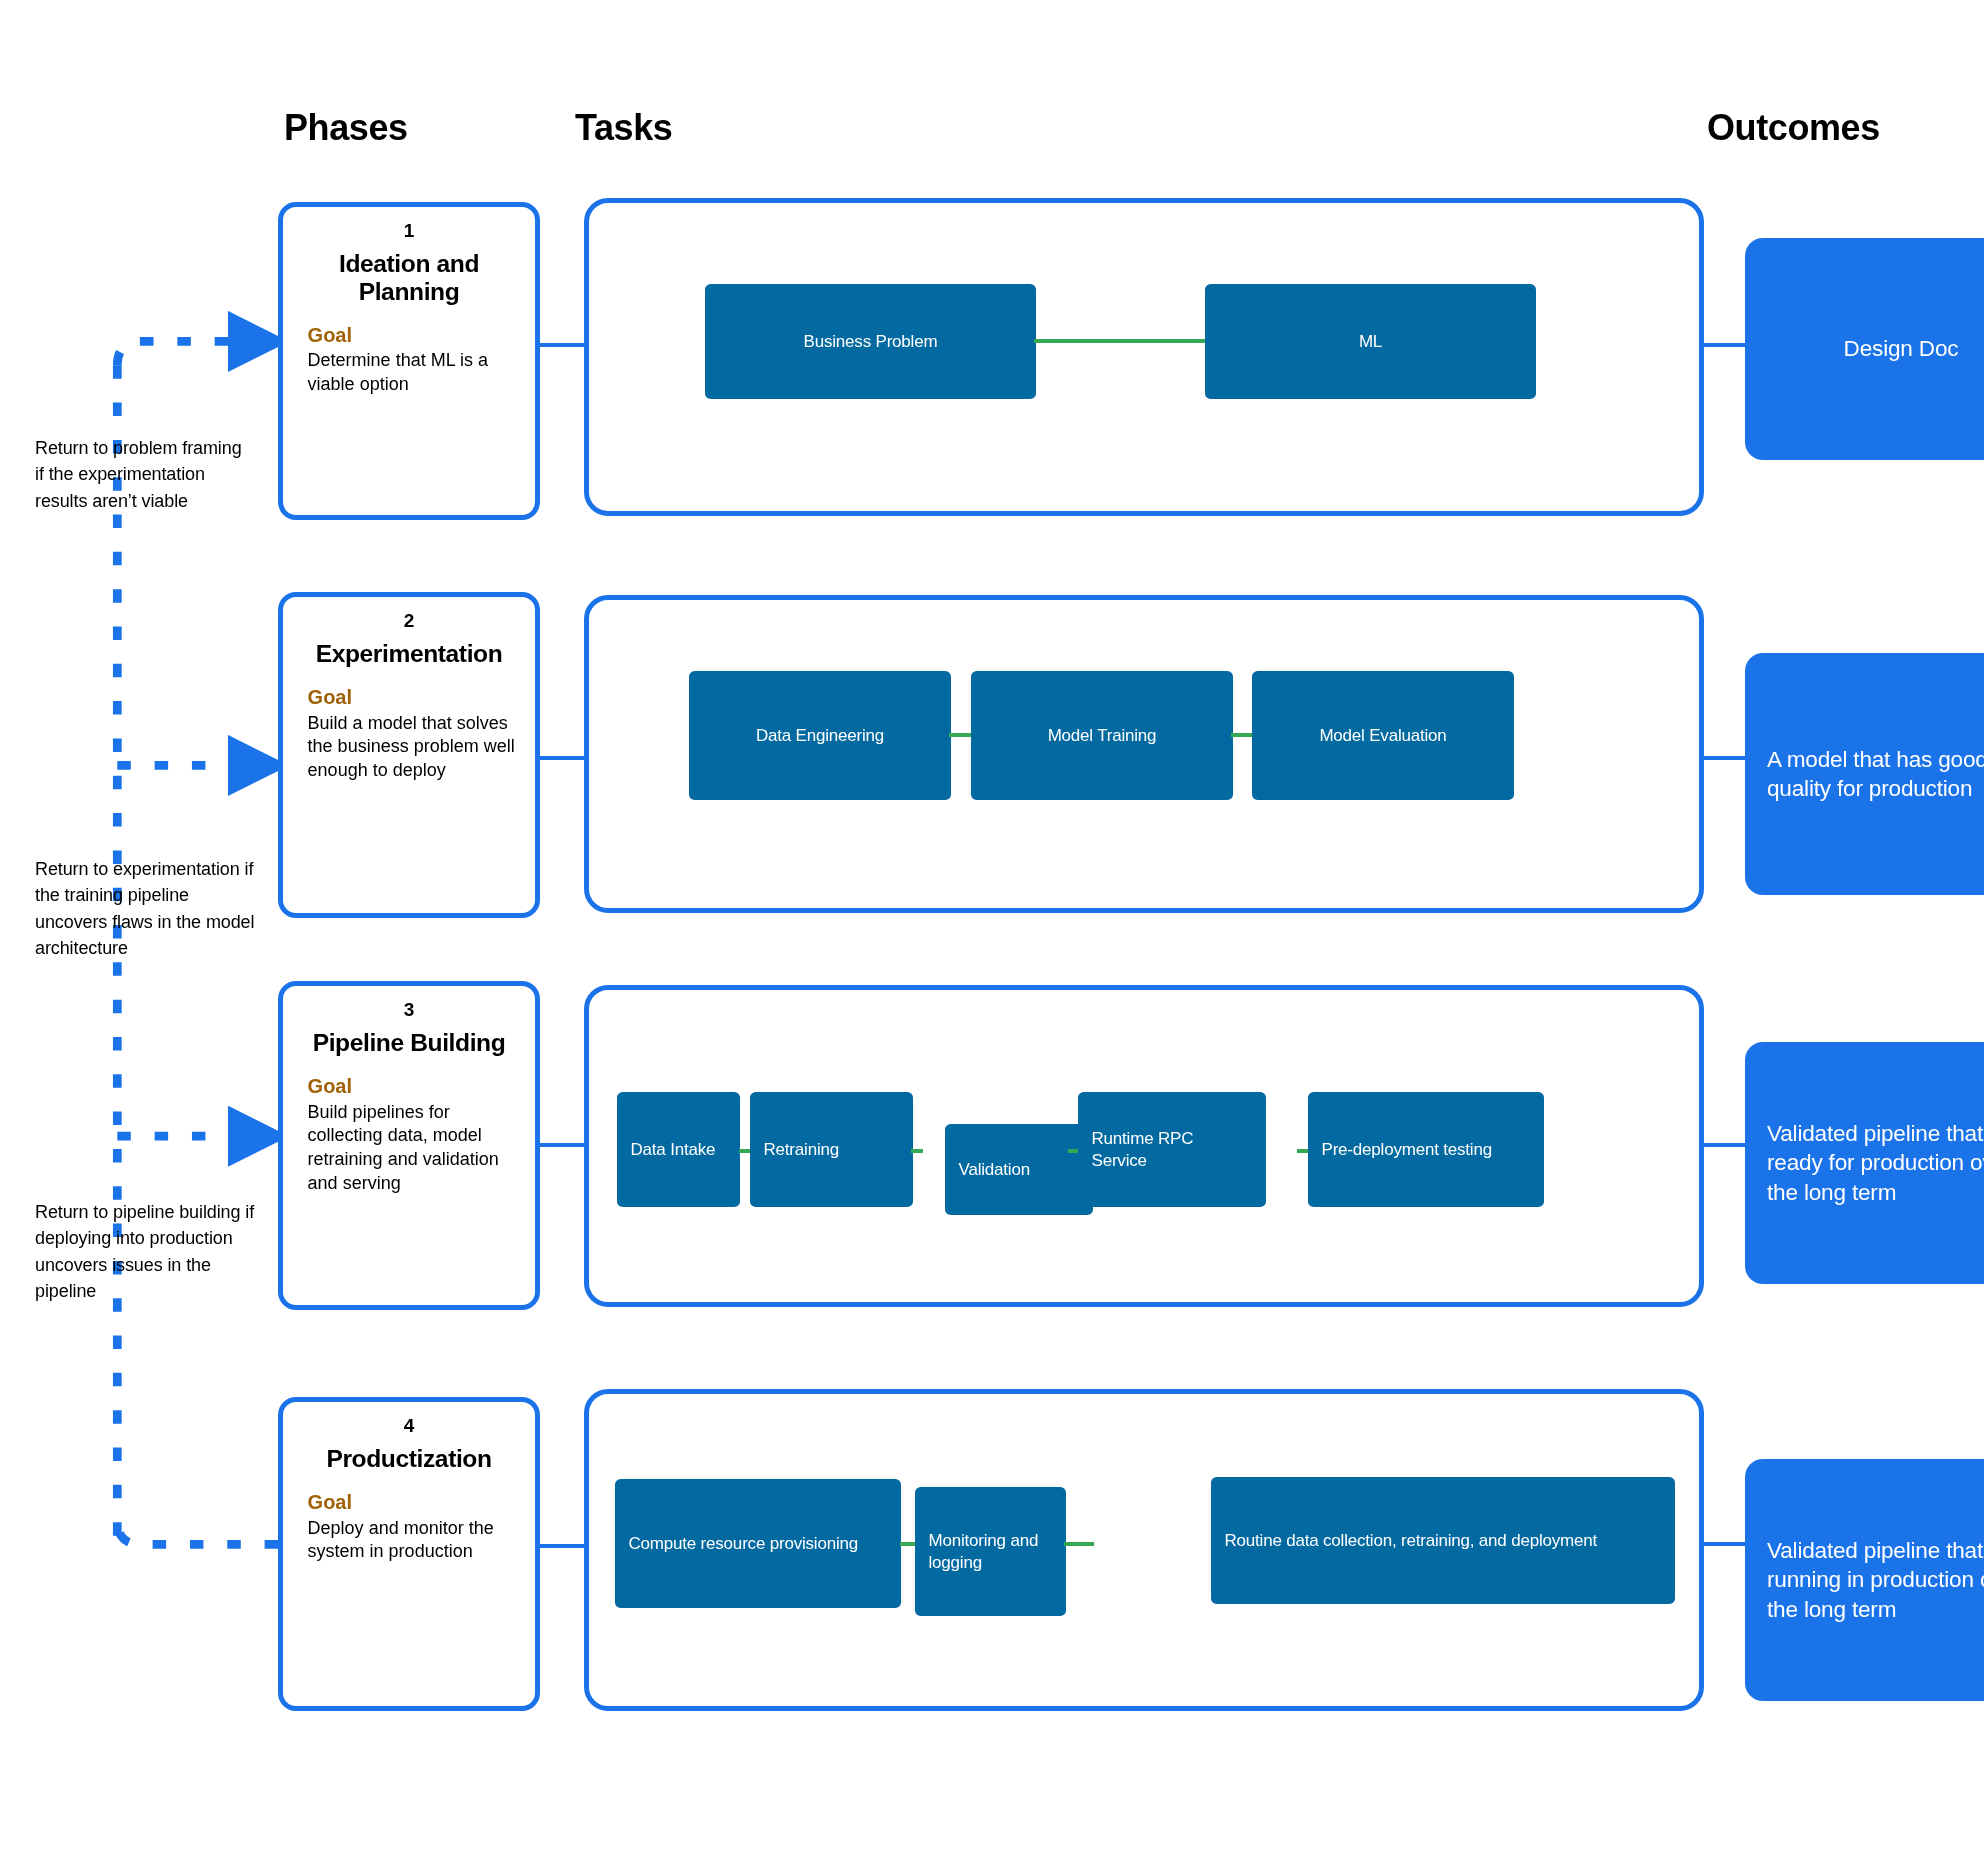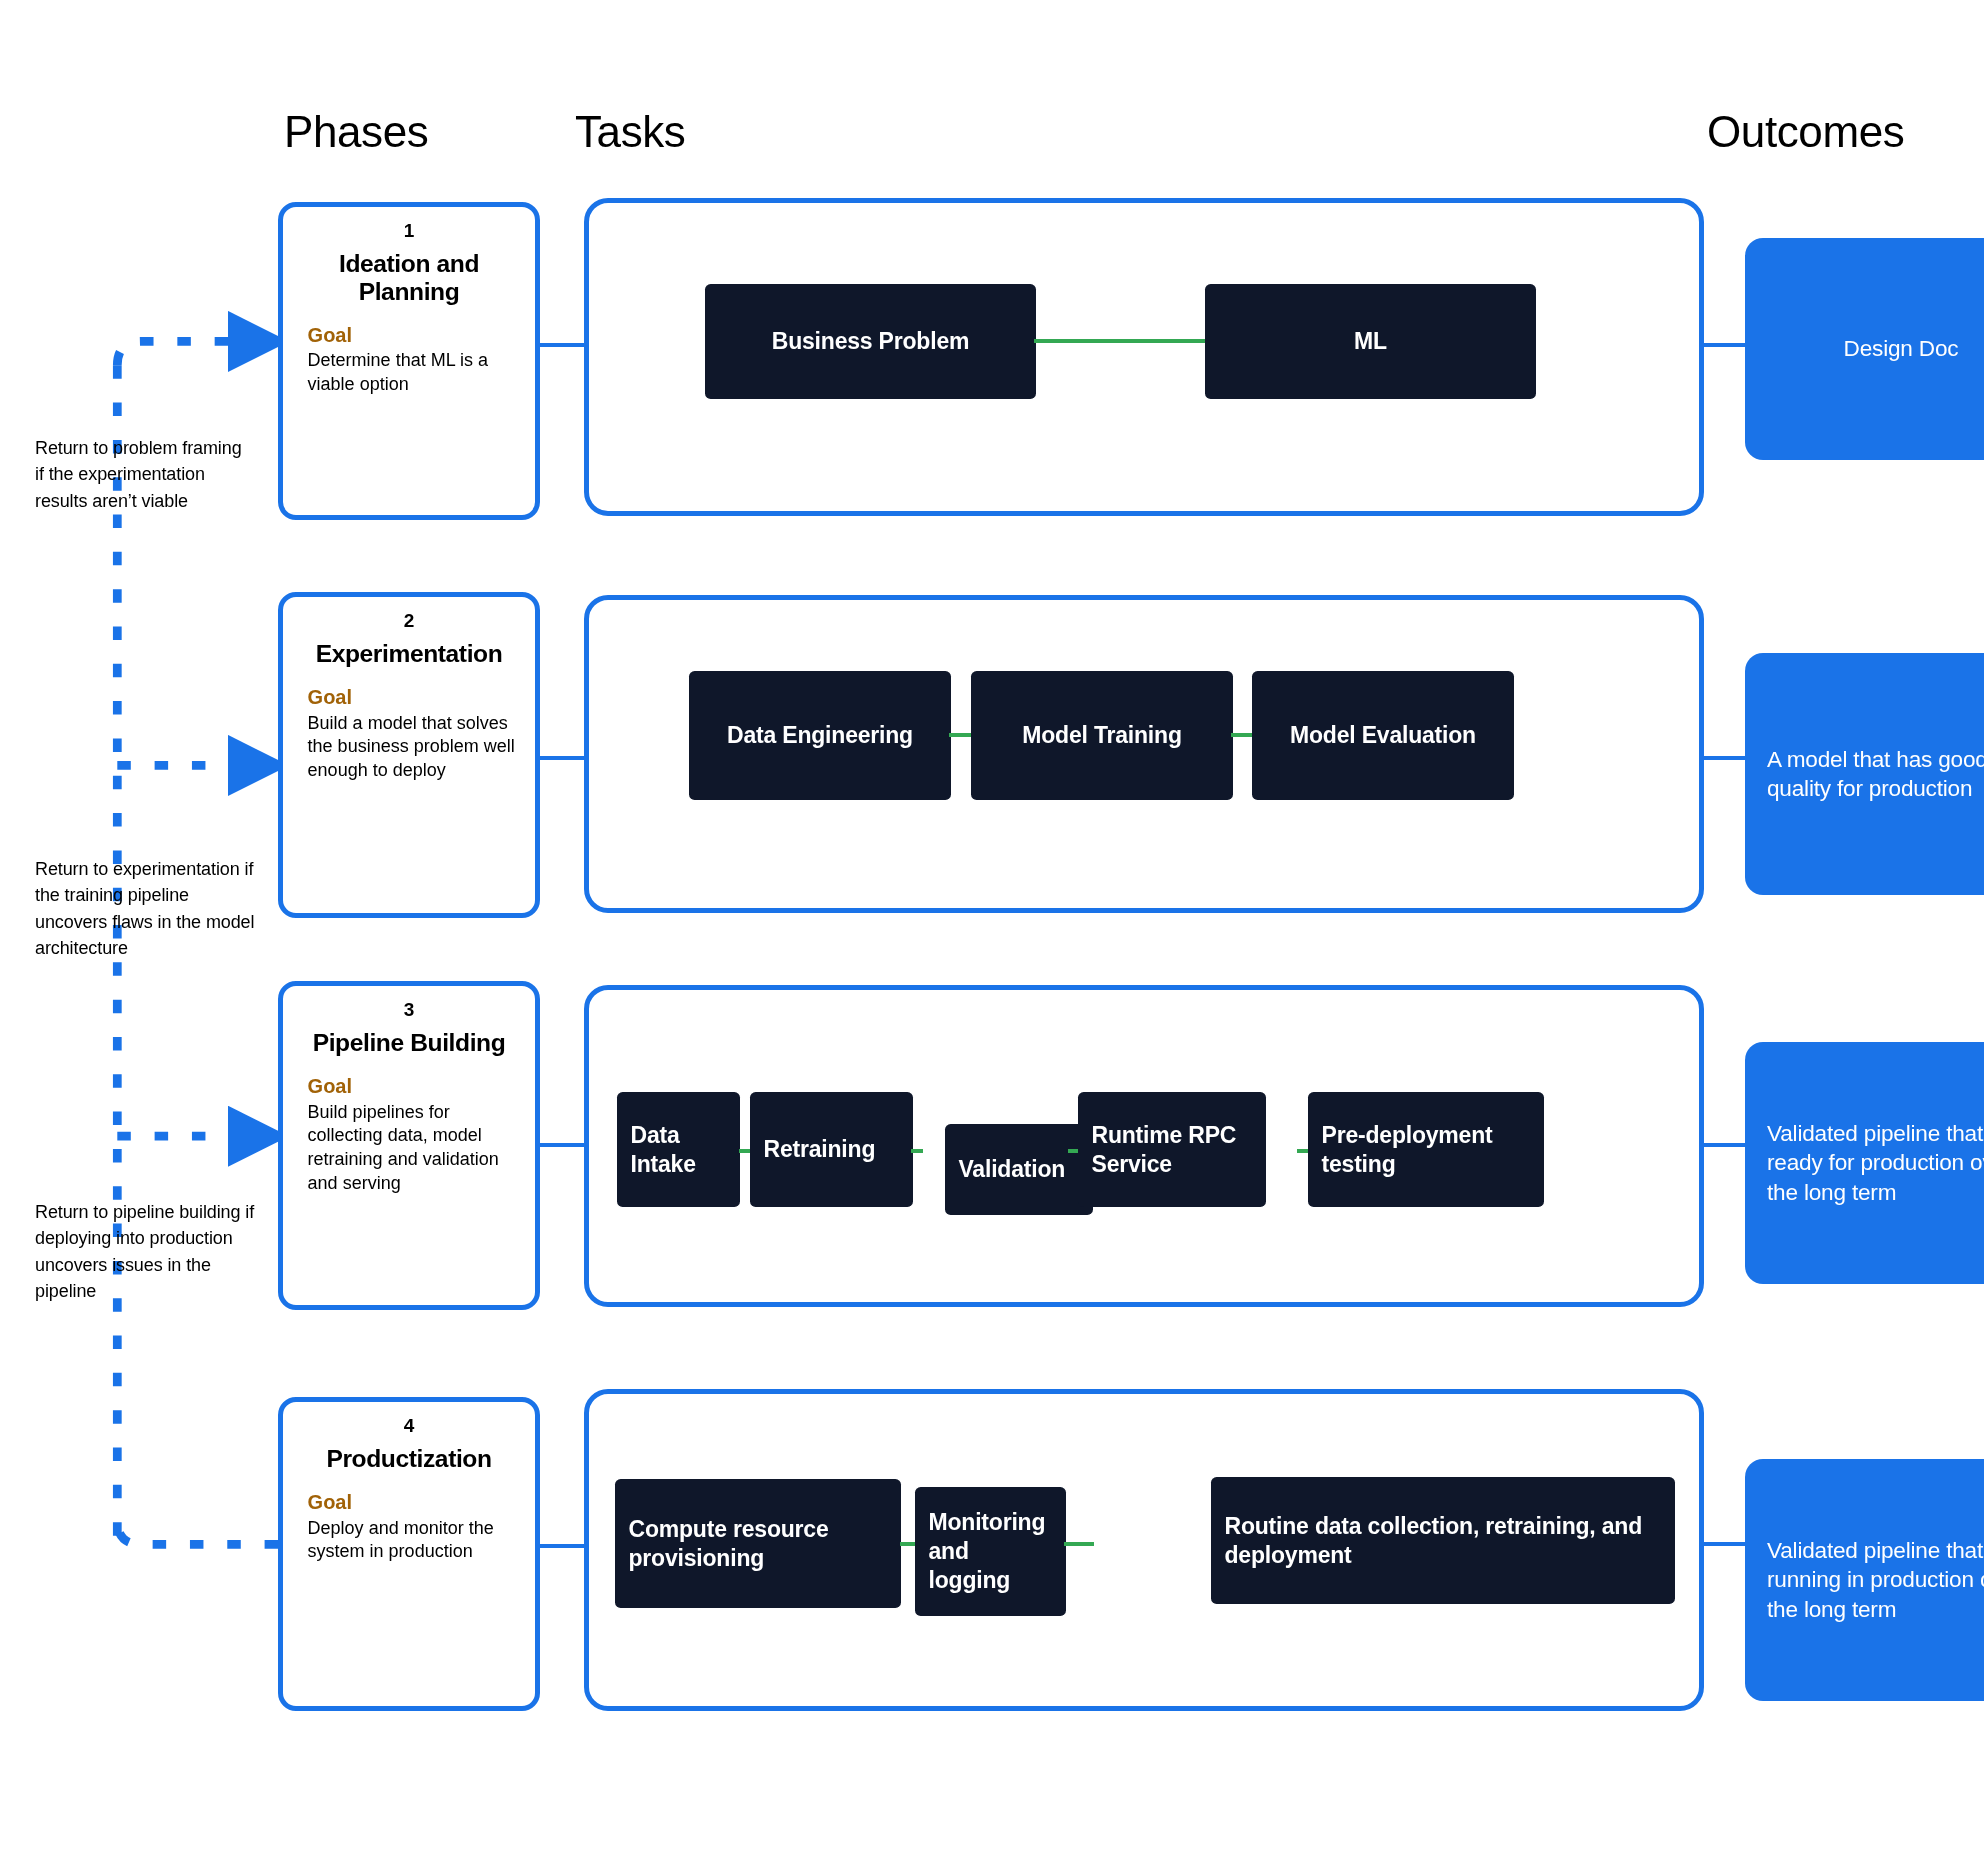--- a/index.html
+++ b/index.html
@@ -16,22 +16,22 @@
     position: relative;
     width: 2253px;
     height: 1858px;
     background: #ffffff;
     overflow: hidden;
   }
 
   
   .col-header {
     position: absolute;
-    font-size: 44px;
-    font-weight: 400;
+    font-size: 36px;
+    font-weight: 700;
     letter-spacing: -0.4px;
     color: #000;
     white-space: nowrap;
   }
   #hdr-phases   { left: 284px;  top: 107px; }
   #hdr-tasks    { left: 575px; top: 107px; }
   #hdr-outcomes { left: 1707px; top: 107px; }
 
   
   .phase-card {
@@ -84,29 +84,29 @@
     box-sizing: border-box;
     background: #ffffff;
     border: 5.6px solid #1a73e8;
     border-radius: 24px;
   }
 
   
   .task-box {
     position: absolute;
     box-sizing: border-box;
-    background: #0f172a;
+    background: #0369a1;
     border-radius: 5.6px;
     color: #ffffff;
     display: flex;
     align-items: center;
     justify-content: flex-start;
     padding: 0 13.5px;
-    font-size: 23px;
-    font-weight: 700;
+    font-size: 17px;
+    font-weight: 400;
     line-height: 1.26;
     letter-spacing: -0.2px;
   }
   .task-box.center { justify-content: center; padding: 0 8px; text-align: center; }
 
   
   .green-link {
     position: absolute;
     background: #34a853;
     height: 4.4px;

